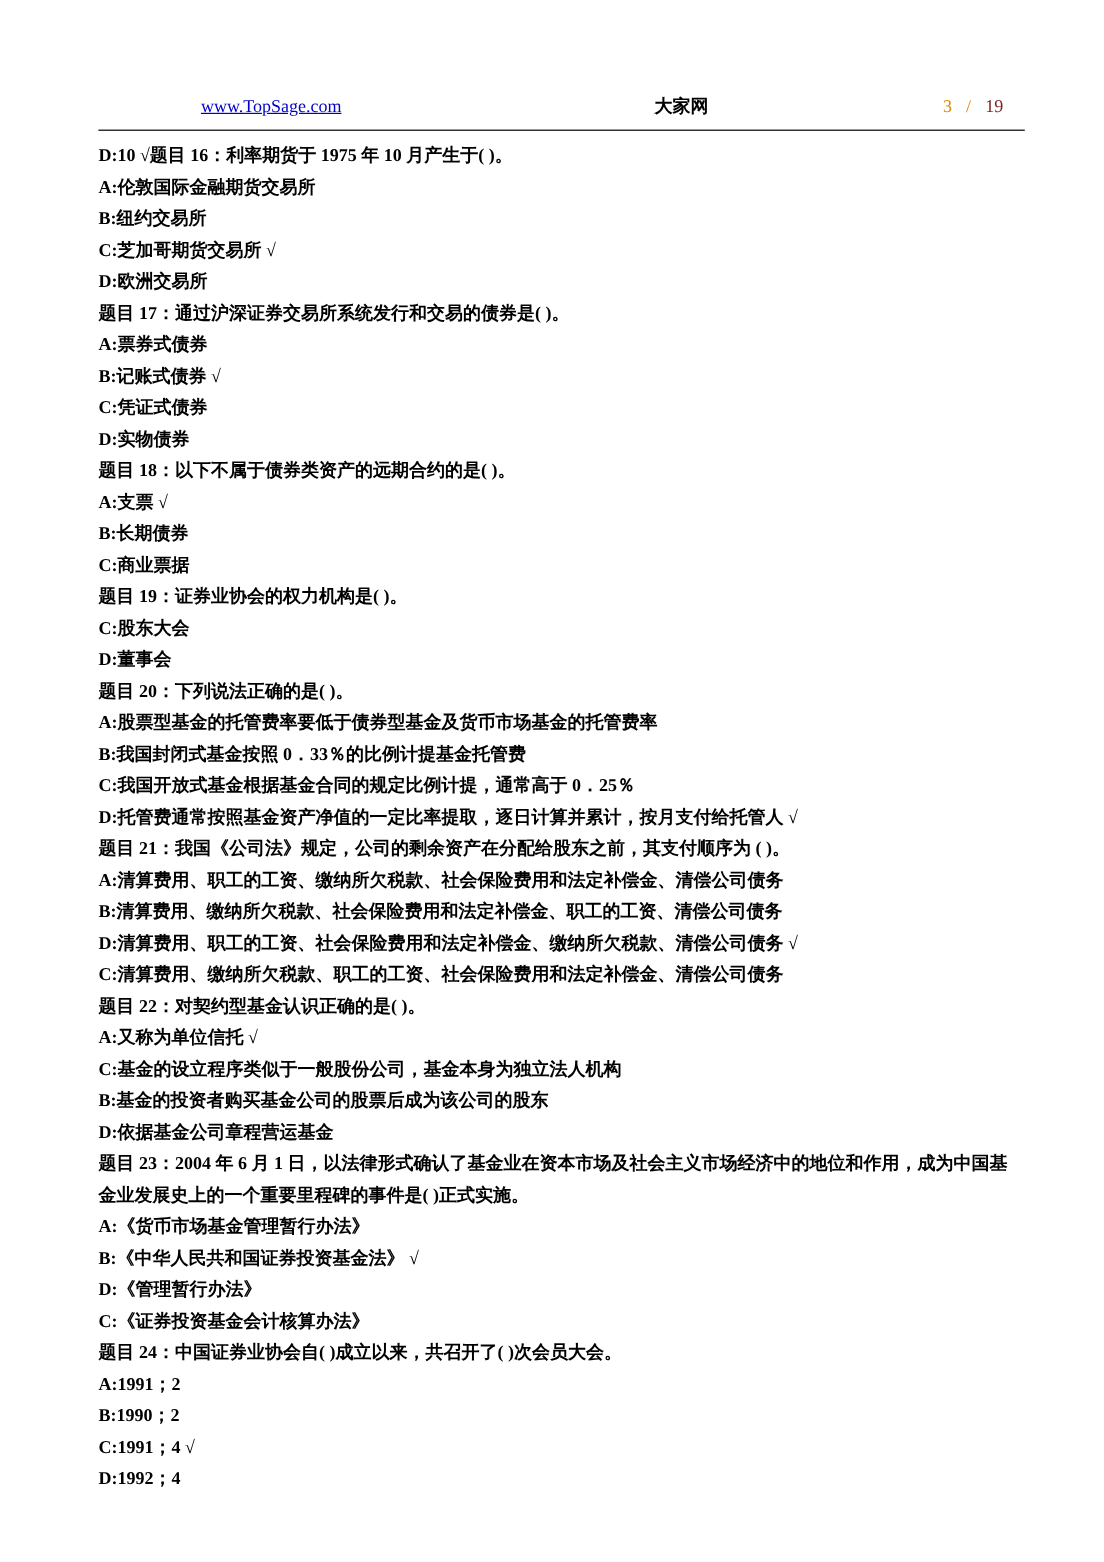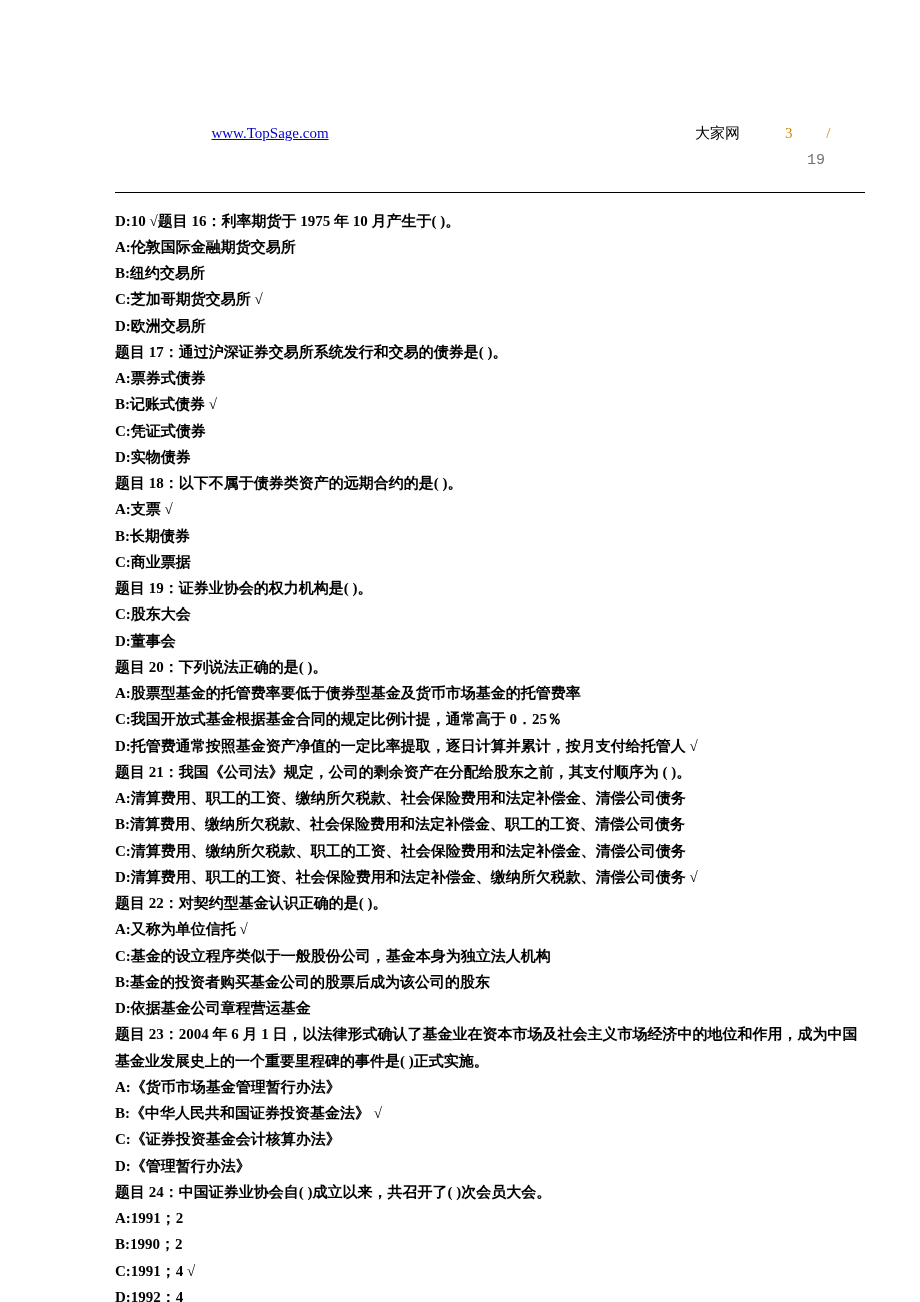--- a/index.html
+++ b/index.html
@@ -1,15 +1,15 @@
 <!DOCTYPE html>
 <html><head>
   <meta charset="utf-8">
   <style>
-    * { margin: 15px; padding: 0; box-sizing: border-box; }
+    * { margin: 4px; padding: 0; box-sizing: border-box; }
     body {
       font-family: "SimSun", "宋体", serif;
       font-size: 15px;
       line-height: 1.75;
       color: #000;
       background: #fff;
       width: 920px;
       padding: 60px 70px 40px 70px;
     }
     .header {
@@ -21,30 +21,31 @@
     .header-left {
       flex: 0 0 280px;
       text-align: center;
     }
     .header-link {
       color: #0000cc;
       text-decoration: underline;
     }
     .header-center {
       flex: 1;
-      text-align: right;
+      text-align: center;
+      font-weight: bold;
     }
     .header-right {
       flex: 0 0 80px;
       text-align: right;
       padding-right: 10px;
     }
     .pg-cur { color: #d68a00; }
     .pg-sep { color: #d68a00; }
-    .pg-tot { color: #737373; font-family: Liberation Mono, monospace; }
+    .pg-tot { color: #7f1d1d; }
     .content p {
       margin: 0;
       padding: 0;
       font-weight: bold;
     }
   </style>
 </head>
 <body>
 
 <div class="header">
@@ -70,35 +71,36 @@
   <p>D:实物债券</p>
   <p>题目 18：以下不属于债券类资产的远期合约的是( )。</p>
   <p>A:支票  √</p>
   <p>B:长期债券</p>
   <p>C:商业票据</p>
   <p>题目 19：证券业协会的权力机构是( )。</p>
   <p>C:股东大会</p>
   <p>D:董事会</p>
   <p>题目 20：下列说法正确的是( )。</p>
   <p>A:股票型基金的托管费率要低于债券型基金及货币市场基金的托管费率</p>
+  <p>B:我国封闭式基金按照 0．33％的比例计提基金托管费</p>
   <p>C:我国开放式基金根据基金合同的规定比例计提，通常高于 0．25％</p>
   <p>D:托管费通常按照基金资产净值的一定比率提取，逐日计算并累计，按月支付给托管人  √</p>
   <p>题目 21：我国《公司法》规定，公司的剩余资产在分配给股东之前，其支付顺序为 ( )。</p>
   <p>A:清算费用、职工的工资、缴纳所欠税款、社会保险费用和法定补偿金、清偿公司债务</p>
   <p>B:清算费用、缴纳所欠税款、社会保险费用和法定补偿金、职工的工资、清偿公司债务</p>
+  <p>D:清算费用、职工的工资、社会保险费用和法定补偿金、缴纳所欠税款、清偿公司债务  √</p>
   <p>C:清算费用、缴纳所欠税款、职工的工资、社会保险费用和法定补偿金、清偿公司债务</p>
-  <p>D:清算费用、职工的工资、社会保险费用和法定补偿金、缴纳所欠税款、清偿公司债务  √</p>
   <p>题目 22：对契约型基金认识正确的是( )。</p>
   <p>A:又称为单位信托  √</p>
   <p>C:基金的设立程序类似于一般股份公司，基金本身为独立法人机构</p>
   <p>B:基金的投资者购买基金公司的股票后成为该公司的股东</p>
   <p>D:依据基金公司章程营运基金</p>
   <p>题目 23：2004 年 6 月 1 日，以法律形式确认了基金业在资本市场及社会主义市场经济中的地位和作用，成为中国基金业发展史上的一个重要里程碑的事件是( )正式实施。</p>
   <p>A:《货币市场基金管理暂行办法》</p>
   <p>B:《中华人民共和国证券投资基金法》  √</p>
+  <p>D:《管理暂行办法》</p>
   <p>C:《证券投资基金会计核算办法》</p>
-  <p>D:《管理暂行办法》</p>
   <p>题目 24：中国证券业协会自( )成立以来，共召开了( )次会员大会。</p>
   <p>A:1991；2</p>
   <p>B:1990；2</p>
   <p>C:1991；4  √</p>
   <p>D:1992；4</p>
 </div>
 
 </body></html>

